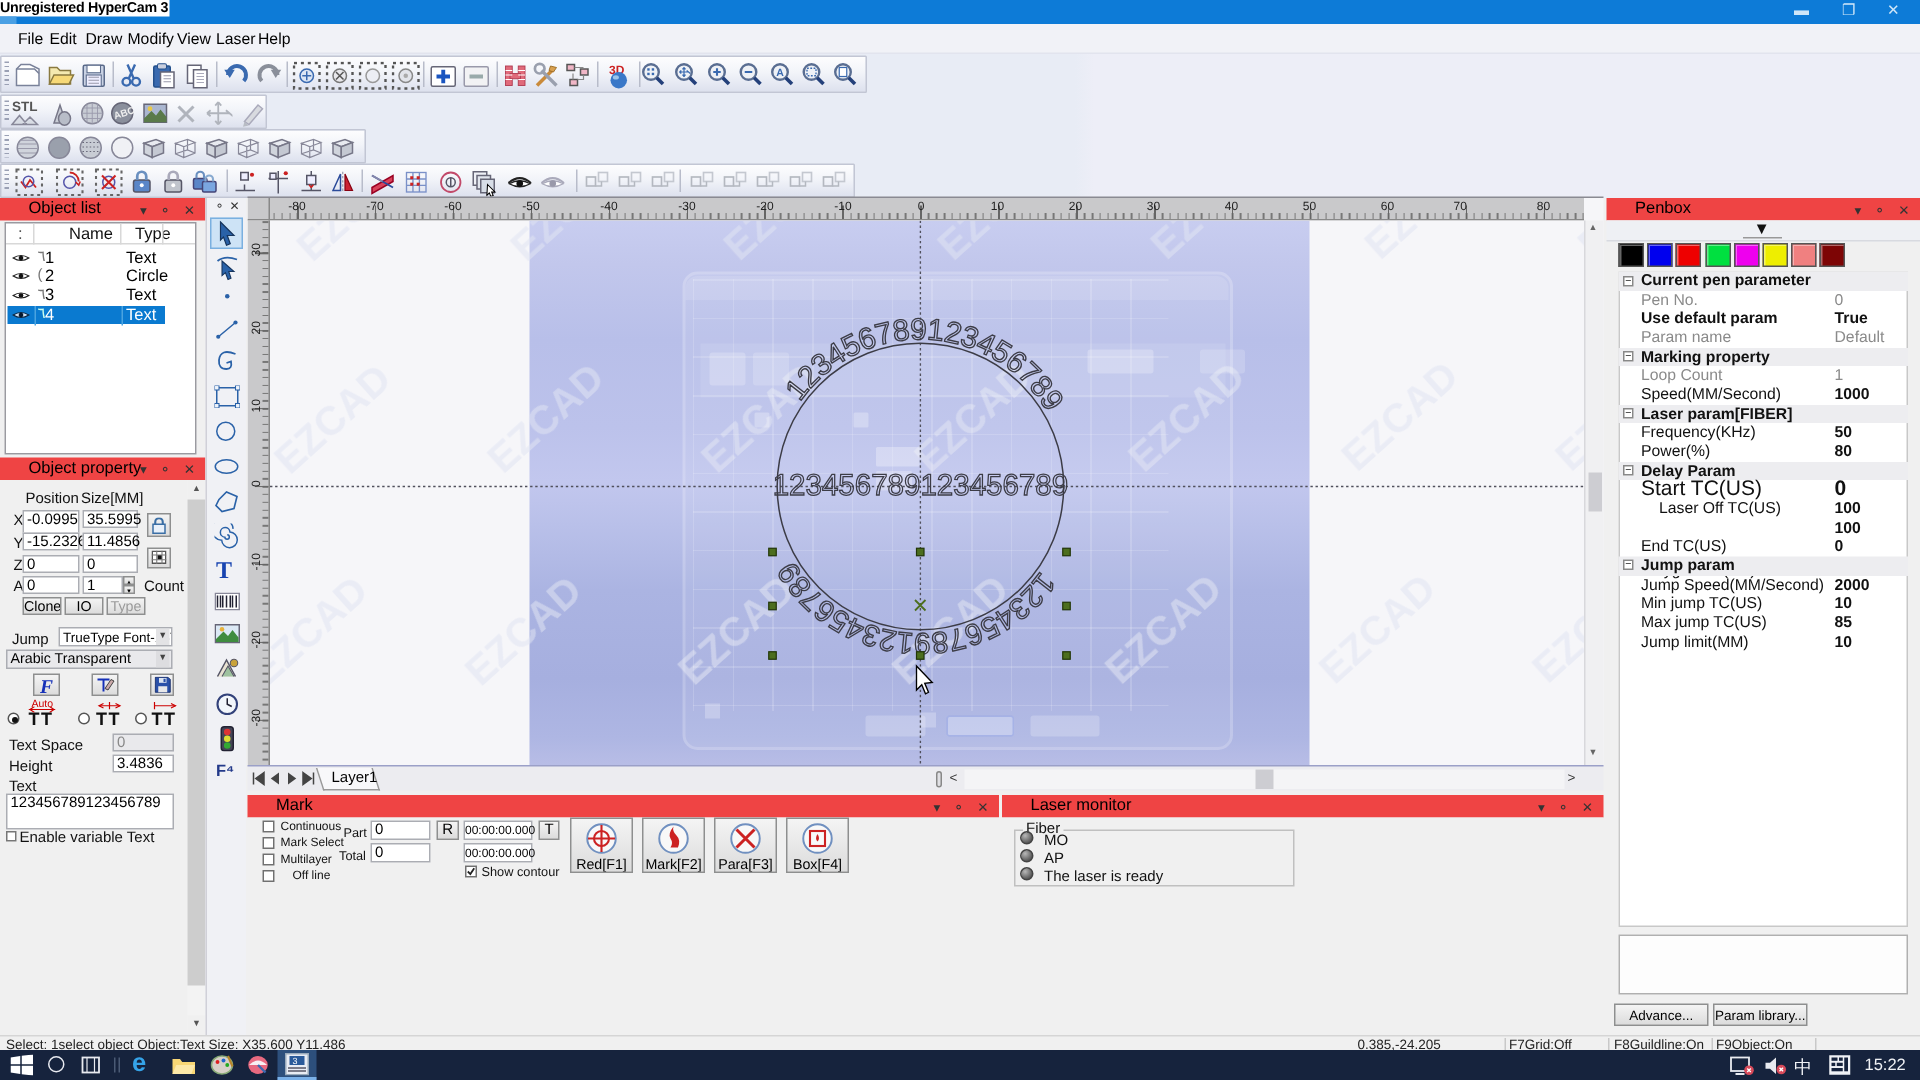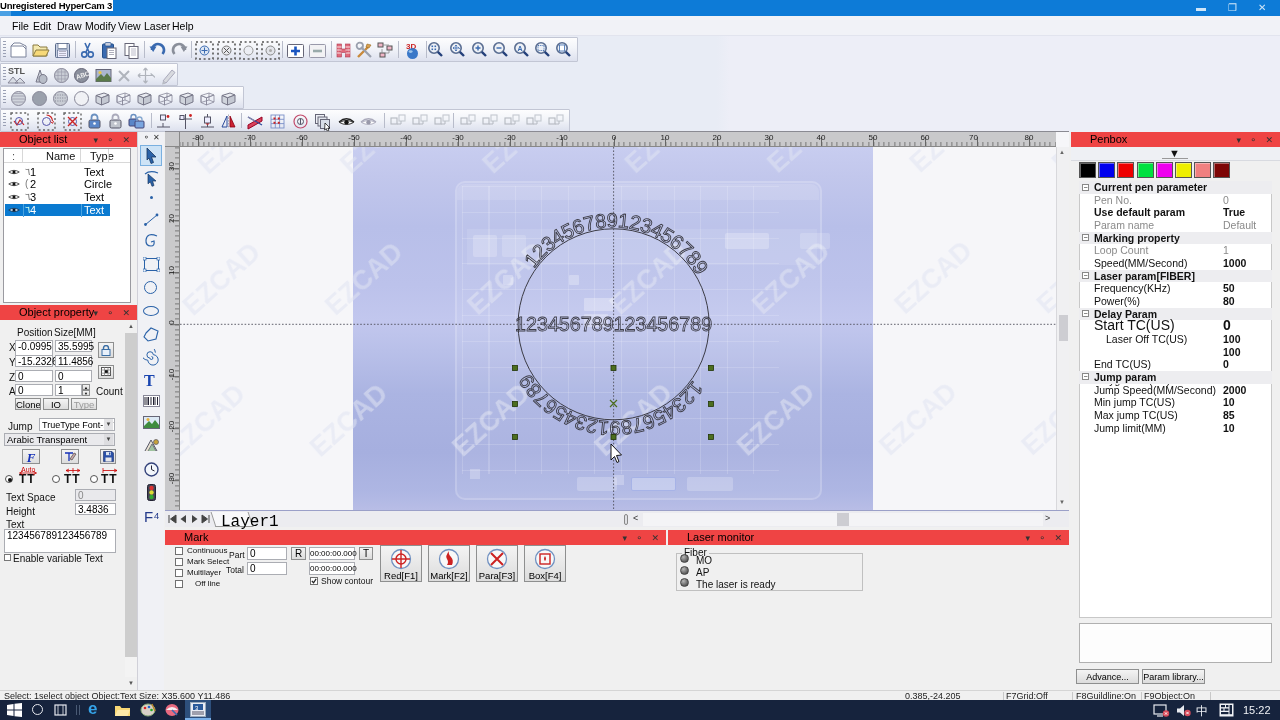--- a/index.html
+++ b/index.html
@@ -607,21 +607,21 @@
   <svg class="abs" style="left:6px;top:330px;" width="15" height="15" viewBox="0 0 15 15">
       <circle cx="7.5" cy="7.5" r="6.5" fill="#f2f6fb" stroke="#33427a" stroke-width="1.4"></circle>
       <path d="M7.5 3.5 V7.5 L10.5 9" stroke="#223" stroke-width="1" fill="none"></path>
     </svg>
   <svg class="abs" style="left:8px;top:352px;" width="11" height="17" viewBox="0 0 11 17">
       <rect x="1.5" y="0.5" width="8" height="16" rx="2" fill="#445" stroke="#223"></rect>
       <circle cx="5.5" cy="4" r="2.2" fill="#d33"></circle>
       <circle cx="5.5" cy="8.5" r="2.2" fill="#dd3"></circle>
       <circle cx="5.5" cy="13" r="2.2" fill="#3a3"></circle>
     </svg>
-  <span class="abs" style="left:6px;top:376px;font-weight:normal;font-size:15px;color:#233a8a;">F⁴</span>
+  <span class="abs" style="left:6px;top:376px;font-weight:bold;font-size:11px;color:#233a8a;">F⁴</span>
 </div>
 
 <div class="abs" style="left:165px;top:131px;width:904px;height:1px;background:#8a8a92;"></div>
 <div class="abs" id="canvas">
 
   <div class="ruler" style="left:0;top:0;width:15px;height:15px;border-right:1px solid #888;border-bottom:1px solid #888;"></div>
   <div class="ruler" id="rulertop" style="left:15px;top:0;width:876px;height:15px;border-bottom:1px solid #888;background-image:repeating-linear-gradient(90deg,#666 0 1px,transparent 1px 51.94px),repeating-linear-gradient(90deg,#777 0 1px,transparent 1px 5.194px);background-size:auto 9px,auto 4px;background-position:18px bottom,2.4px bottom;background-repeat:repeat-x;">
       <span class="rlabel" style="left:10px;top:1px;width:16px;text-align:center;">-80</span>
       <span class="rlabel" style="left:62px;top:1px;width:16px;text-align:center;">-70</span>
       <span class="rlabel" style="left:114px;top:1px;width:16px;text-align:center;">-60</span>
@@ -751,21 +751,21 @@
 <div class="abs" id="tabstrip" style="left:165px;top:510px;width:904px;height:17px;background:#ececf0;border-top:1px solid #9ba0c8;">
   <svg class="abs" style="left:3px;top:3px;" width="44" height="10" viewBox="0 0 44 10">
       <g fill="#444">
         <path d="M1 1 v8 M8 1 L2.5 5 L8 9 Z" stroke="#444"></path>
         <path d="M18 1 L12.5 5 L18 9 Z"></path>
         <path d="M24 1 L29.5 5 L24 9 Z"></path>
         <path d="M41 1 v8 M34 1 L39.5 5 L34 9 Z" stroke="#444"></path>
       </g>
     </svg>
   <div class="abs" style="left:48px;top:1px;width:38px;height:15px;background:#f8f8fa;border:1px solid #999;border-top:none;transform:skewX(18deg);"></div>
-  <span class="abs" style="left:56px;top:2px;font-size:16px;color:#000;font-family:Liberation Mono, monospace;">Layer1</span>
+  <span class="abs" style="left:56px;top:2px;font-size:10px;color:#000;">Layer1</span>
   <div class="abs" style="left:459px;top:3px;width:4px;height:11px;background:#e0e0e4;border:1px solid #888;border-radius:2px;"></div>
   <span class="abs" style="left:468px;top:2px;font-size:9px;color:#333;">&lt;</span>
   <div class="abs" style="left:478px;top:2px;width:400px;height:13px;background:#f4f4f6;"></div>
   <div class="abs" style="left:672px;top:2px;width:12px;height:13px;background:#cdcdd2;"></div>
   <span class="abs" style="left:880px;top:2px;font-size:9px;color:#333;">&gt;</span>
 </div>
 
 <div class="panelhead" style="left:165px;top:530px;width:501px;">Mark<span class="phicons">▾ ⚬ ✕</span></div>
 <div class="abs" id="markpanel" style="left:165px;top:545px;width:501px;height:145px;background:#f0f0f0;font-size:8.5px;">
   <div class="abs" style="left:10px;top:2px;width:8px;height:8px;background:#fff;border:1px solid #707070;"></div>

